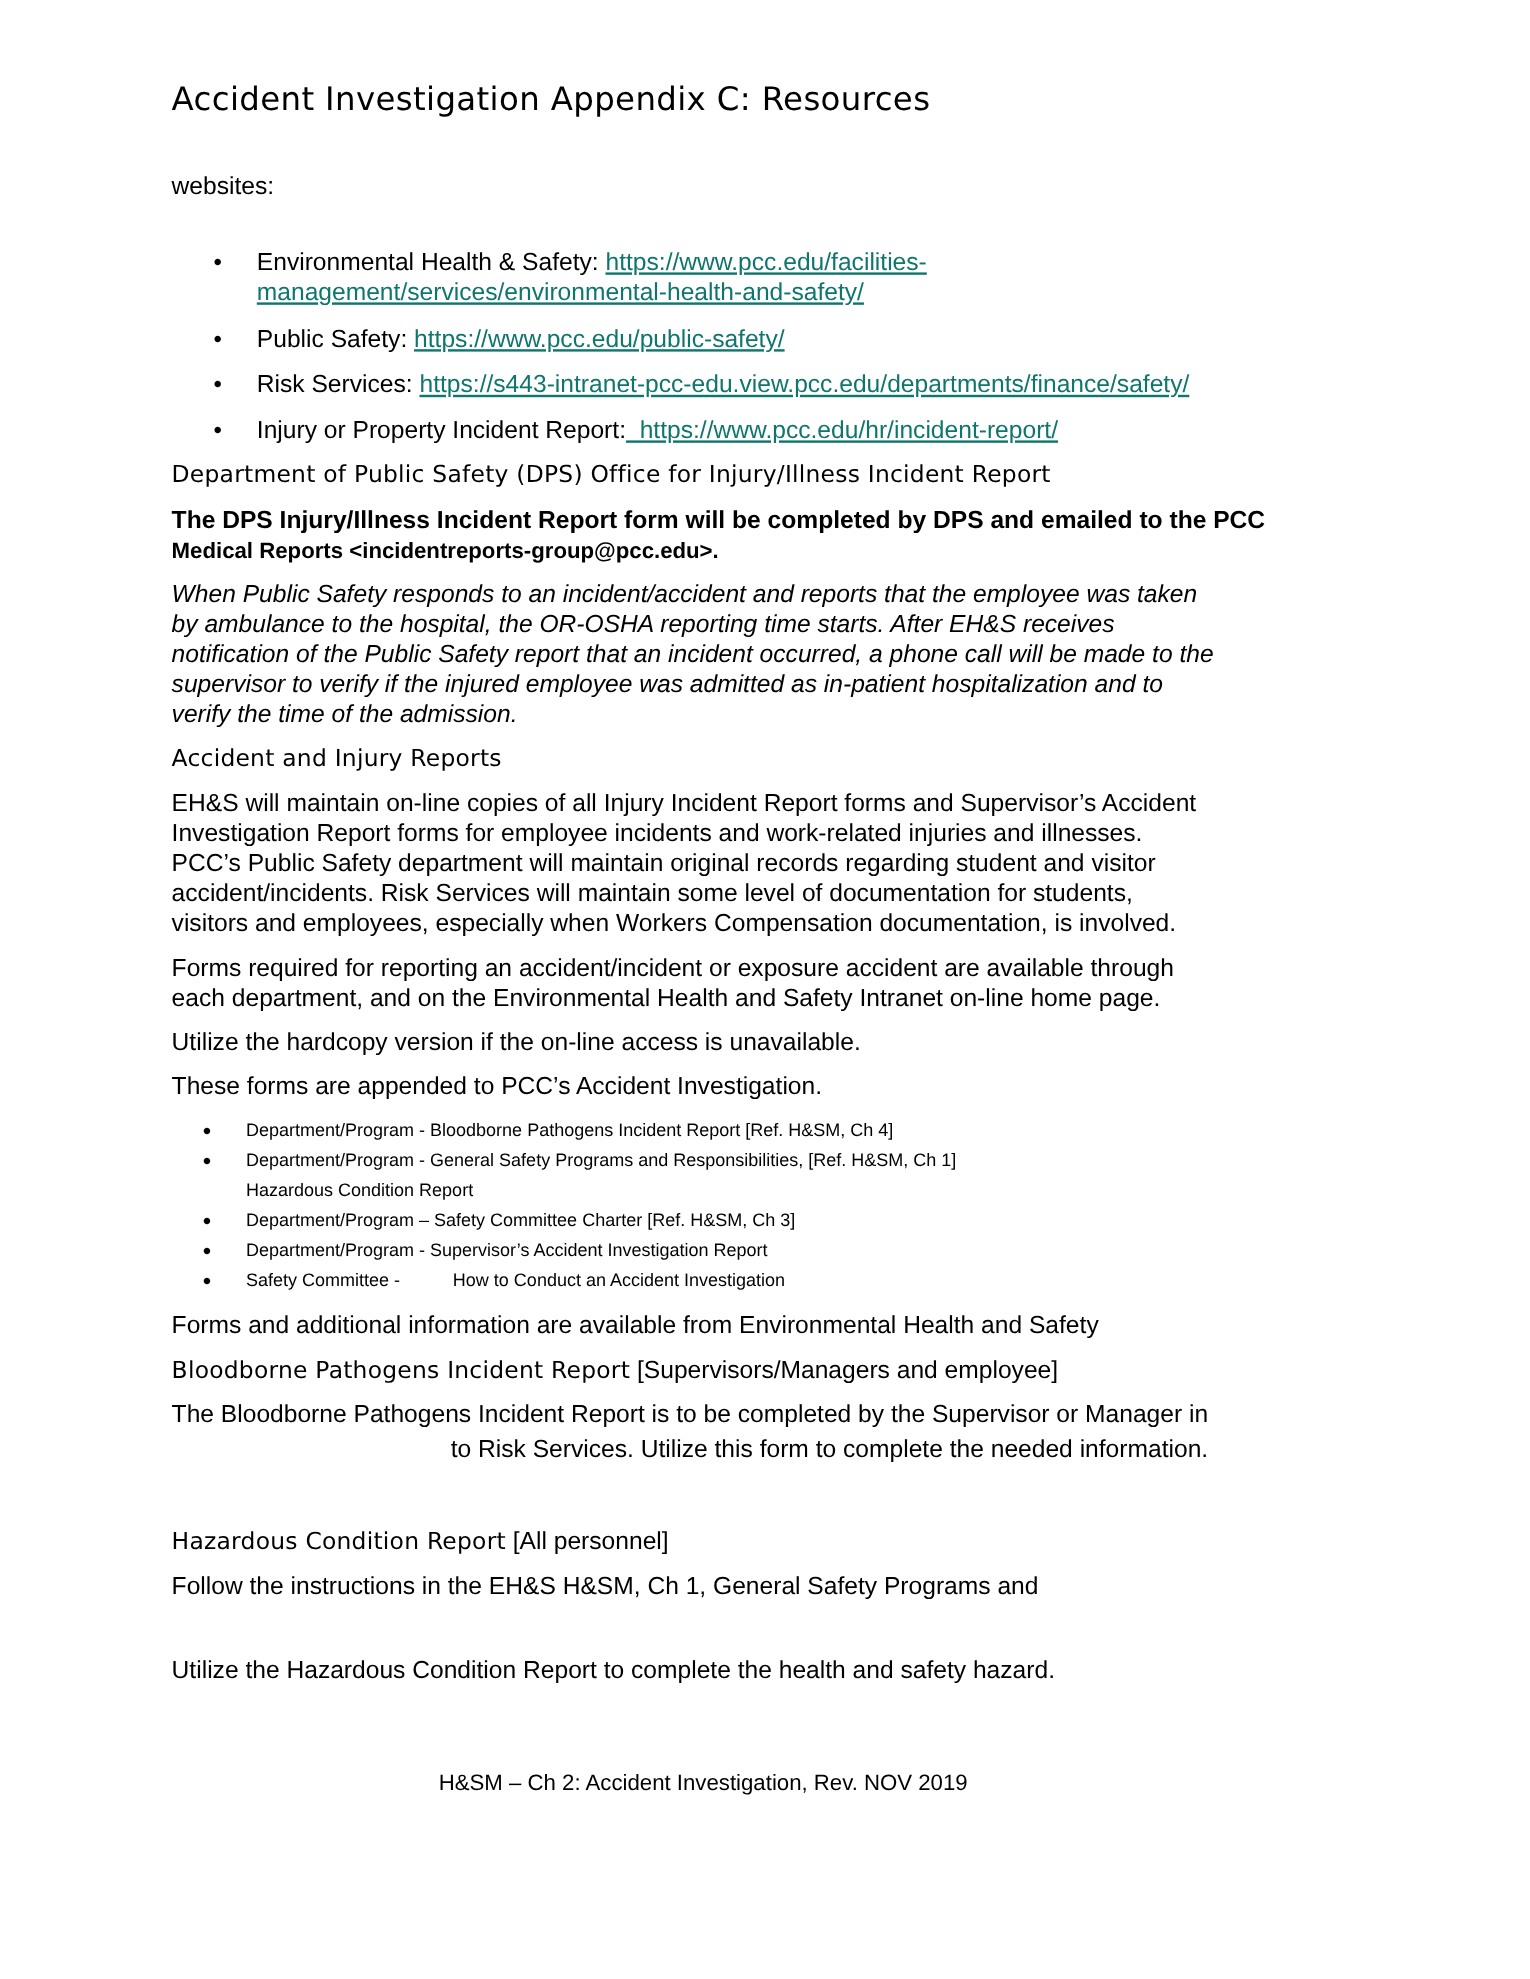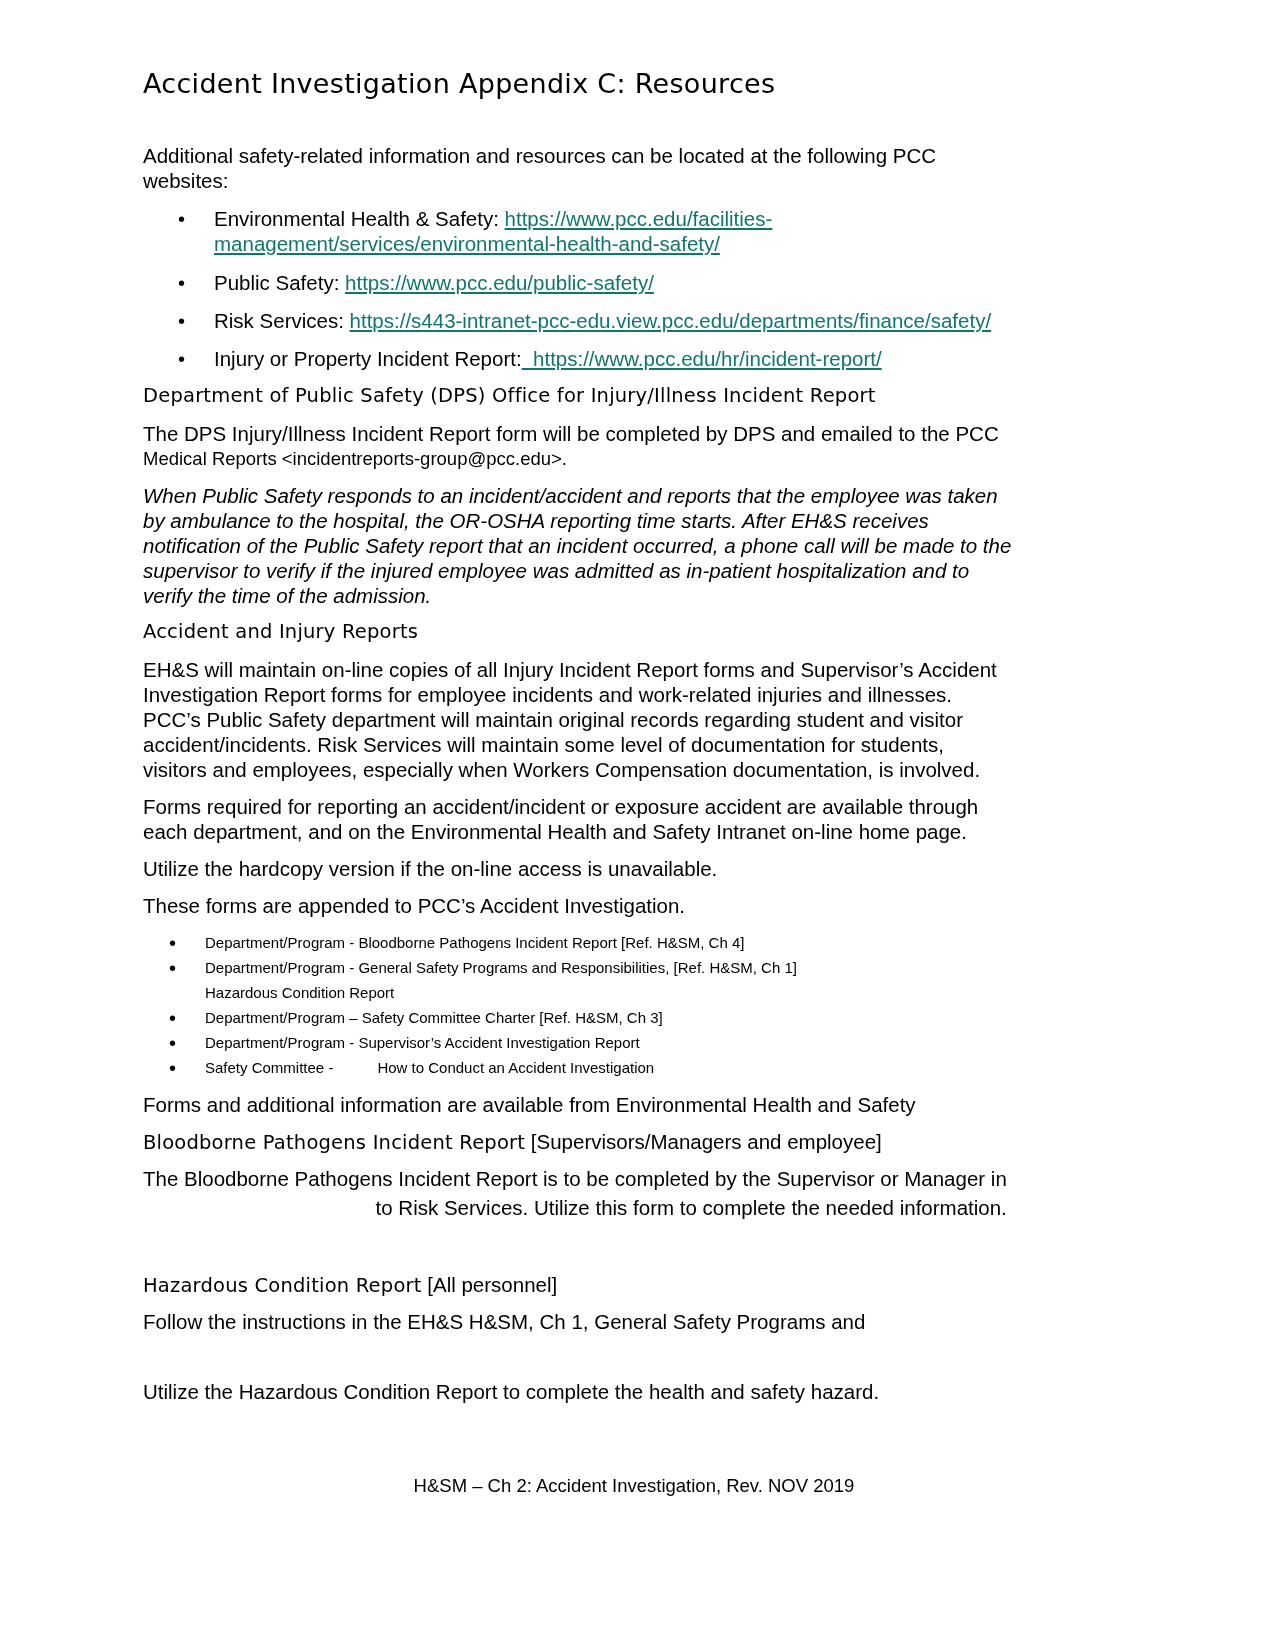--- a/index.html
+++ b/index.html
@@ -8,34 +8,33 @@
   .abs { position: absolute; left: 0; white-space: nowrap; }
   .title { top: 68px; font-family: "DejaVu Sans", sans-serif; font-size: 27px; letter-spacing: 0.3px; font-weight: normal; }
   .h2 { font-family: "DejaVu Sans", sans-serif; font-size: 19.5px; letter-spacing: 0.2px; }
   .p { font-size: 20.5px; line-height: 25px; }
   .small { font-size: 18.5px; }
   a.link { color: #0f766e; text-decoration: underline; }
   .bullet { position: absolute; left: 35px; font-size: 20px; }
   .bi { position: absolute; left: 71px; white-space: nowrap; font-size: 20.5px; line-height: 25px; }
   .bullet2 { position: absolute; left: 26px; font-size: 20px; }
   .bi2 { position: absolute; left: 62px; white-space: nowrap; font-size: 15px; line-height: 25px; }
-  .footer { position: absolute; top: 1475px; left: 0; width: 1222px; text-align: center; font-family: "Liberation Sans", sans-serif; font-size: 18.5px; padding-left: 48px; }
+  .footer { position: absolute; top: 1475px; left: 0; width: 1222px; text-align: center; font-family: "Liberation Sans", sans-serif; font-size: 18.5px; }
   .footer span { position: relative; left: -25px; }
   .lh29 { line-height: 29px; text-align: right; }
   .gap { display: inline-block; width: 44px; }
 </style>
 </head>
 <body>
 
 <div class="page">
 
   <div class="abs title">Accident Investigation Appendix C:  Resources</div>
 
   <div class="abs p" style="top:143px;">
-    <div>Additional safety-related information and resources can be located at the following PCC</div>
     <div>websites:</div>
   </div>
 
   <div>
     <span class="bullet" style="top:208px;">•</span>
     <div class="bi" style="top:206px;">
       <span>Environmental Health &amp; Safety:  </span><a class="link">https://www.pcc.edu/facilities-</a><br>
       <a class="link">management/services/environmental-health-and-safety/</a>
     </div>
 
@@ -49,21 +48,21 @@
       <span>Risk Services:  </span><a class="link">https://s443-intranet-pcc-edu.view.pcc.edu/departments/finance/safety/</a>
     </div>
 
     <span class="bullet" style="top:348px;">•</span>
     <div class="bi" style="top:346px;">
       <span>Injury or Property Incident Report:</span><a class="link" style="white-space:pre;">  https://www.pcc.edu/hr/incident-report/</a>
     </div>
   </div>
 
   <div class="abs h2" style="top:384px;">Department of Public Safety (DPS) Office for Injury/Illness Incident Report</div>
-  <div class="abs p" style="top:421px;">
+  <div class="abs p" style="top:421px;font-weight:bold;">
     <div>The DPS Injury/Illness Incident Report form will be completed by DPS and emailed to the PCC</div>
     <div class="small">Medical Reports &lt;incidentreports-group@pcc.edu&gt;.</div>
   </div>
   <div class="abs p" style="top:483px;font-style:italic;">
     <div>When Public Safety responds to an incident/accident and reports that the employee was taken</div>
     <div>by ambulance to the hospital, the OR-OSHA reporting time starts.  After EH&amp;S receives</div>
     <div>notification of the Public Safety report that an incident occurred, a phone call will be made to the</div>
     <div>supervisor to verify if the injured employee was admitted as in-patient hospitalization and to</div>
     <div>verify the time of the admission.</div>
   </div>

